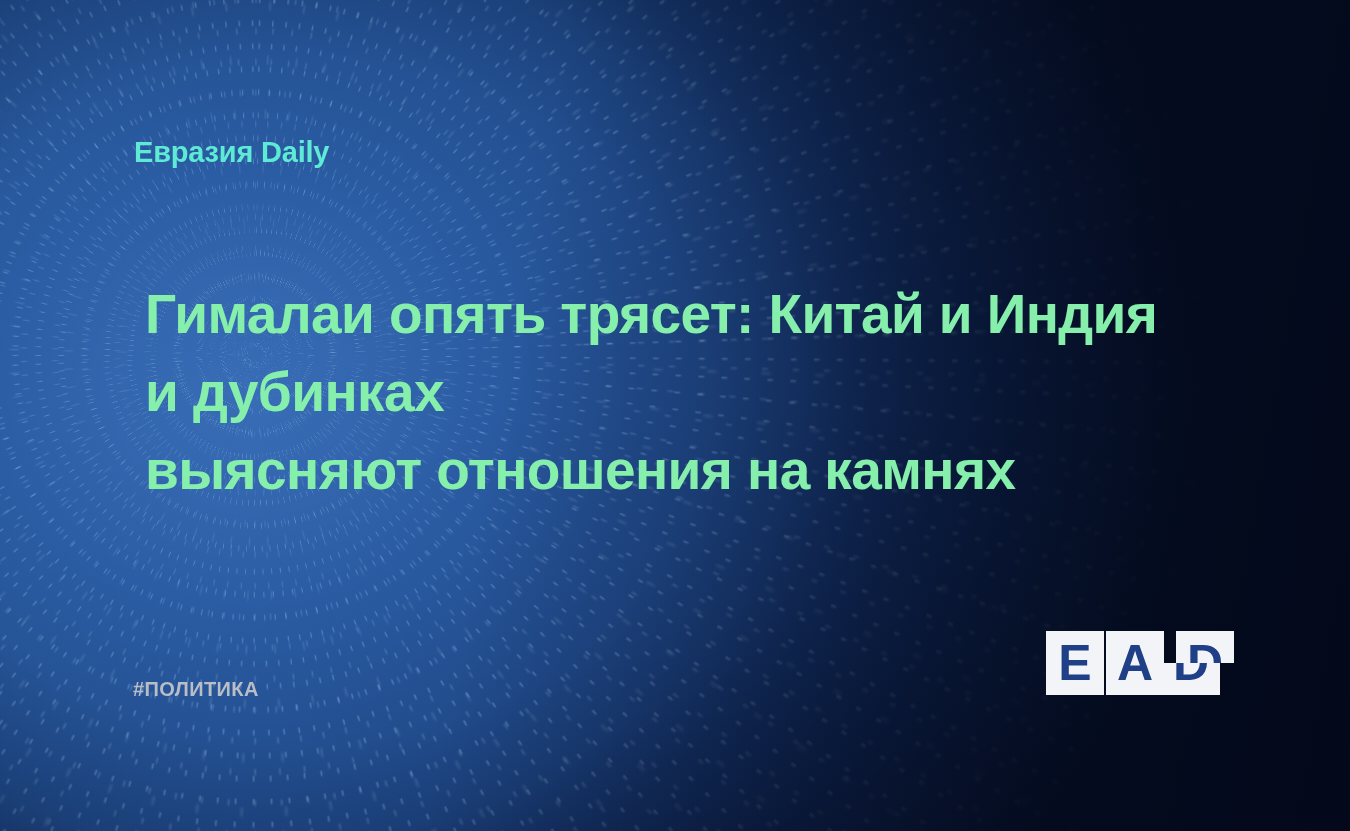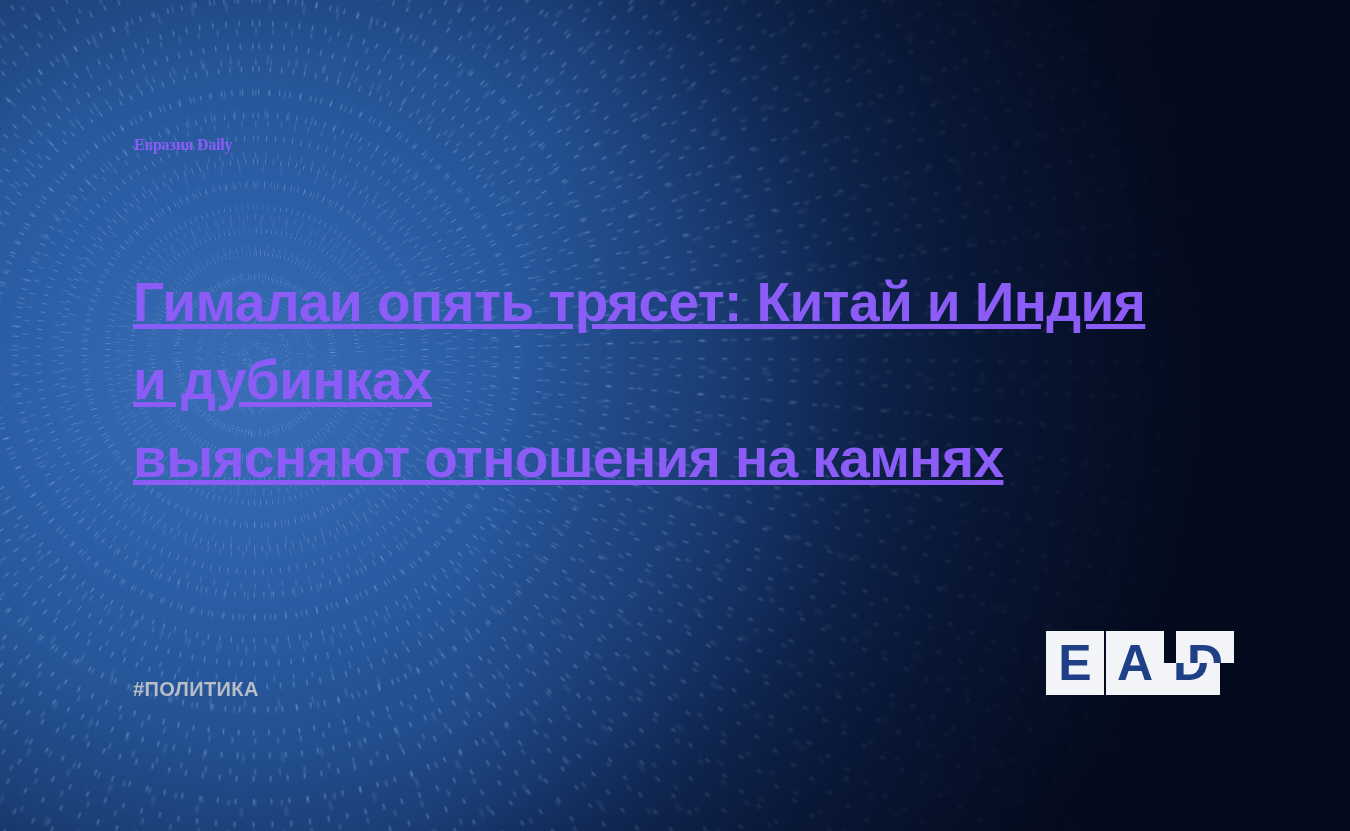--- a/index.html
+++ b/index.html
@@ -123,40 +123,38 @@
   
   .content {
     position: absolute;
     inset: 0;
   }
 
   .brand {
     position: absolute;
     left: 134px;
     top: 136px;
-    font-size: 16px;
+    font-size: 29px;
     font-weight: bold;
     letter-spacing: -0.2px;
-    color: #8b5cf6;
+    color: #5eead4;
     white-space: nowrap;
-    font-family: Liberation Serif, serif;
   }
 
   .headline {
     position: absolute;
     left: 133px;
     top: 263px;
     width: 1060px;
-    margin: 0;
+    margin: 12px;
     font-size: 55px;
     line-height: 78px;
     font-weight: bold;
     letter-spacing: -0.6px;
-    color: #8b5cf6;
-    text-decoration: underline;
+    color: #86efac;
   }
   .headline .ln { display: block; white-space: nowrap; }
 
   .hashtag {
     position: absolute;
     left: 133px;
     top: 678px;
     font-size: 20px;
     font-weight: bold;
     letter-spacing: 0.4px;

